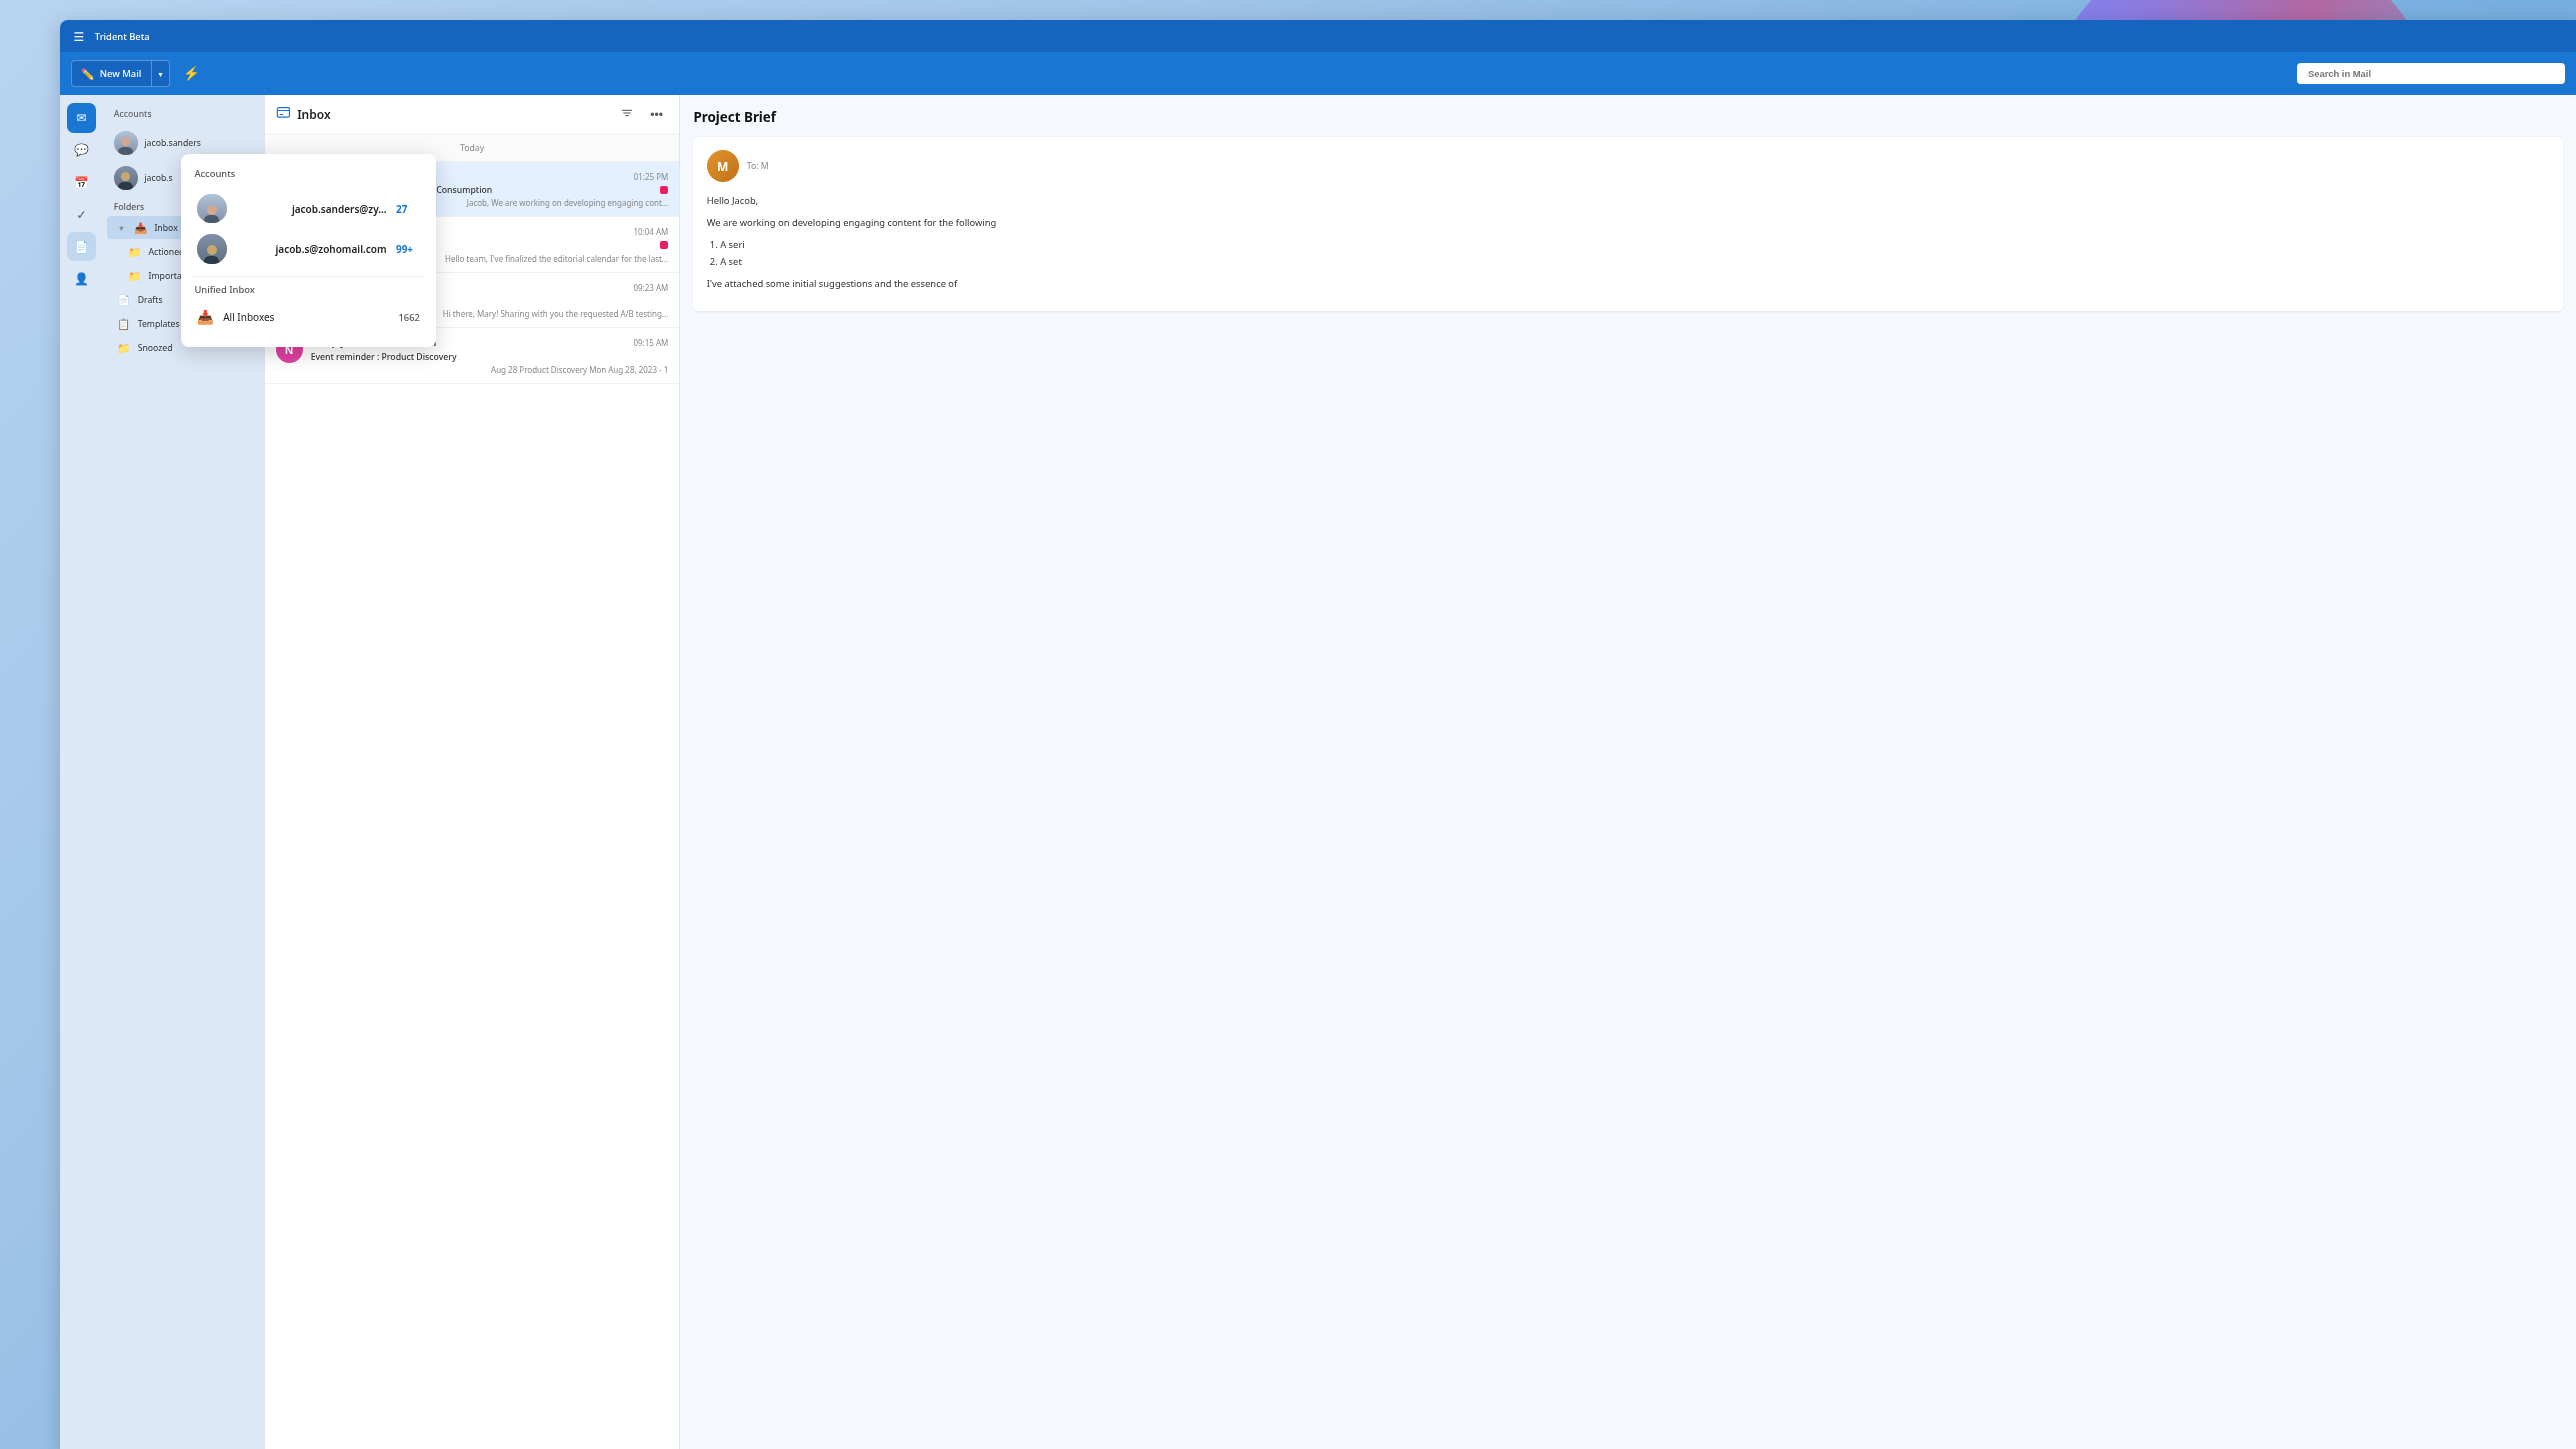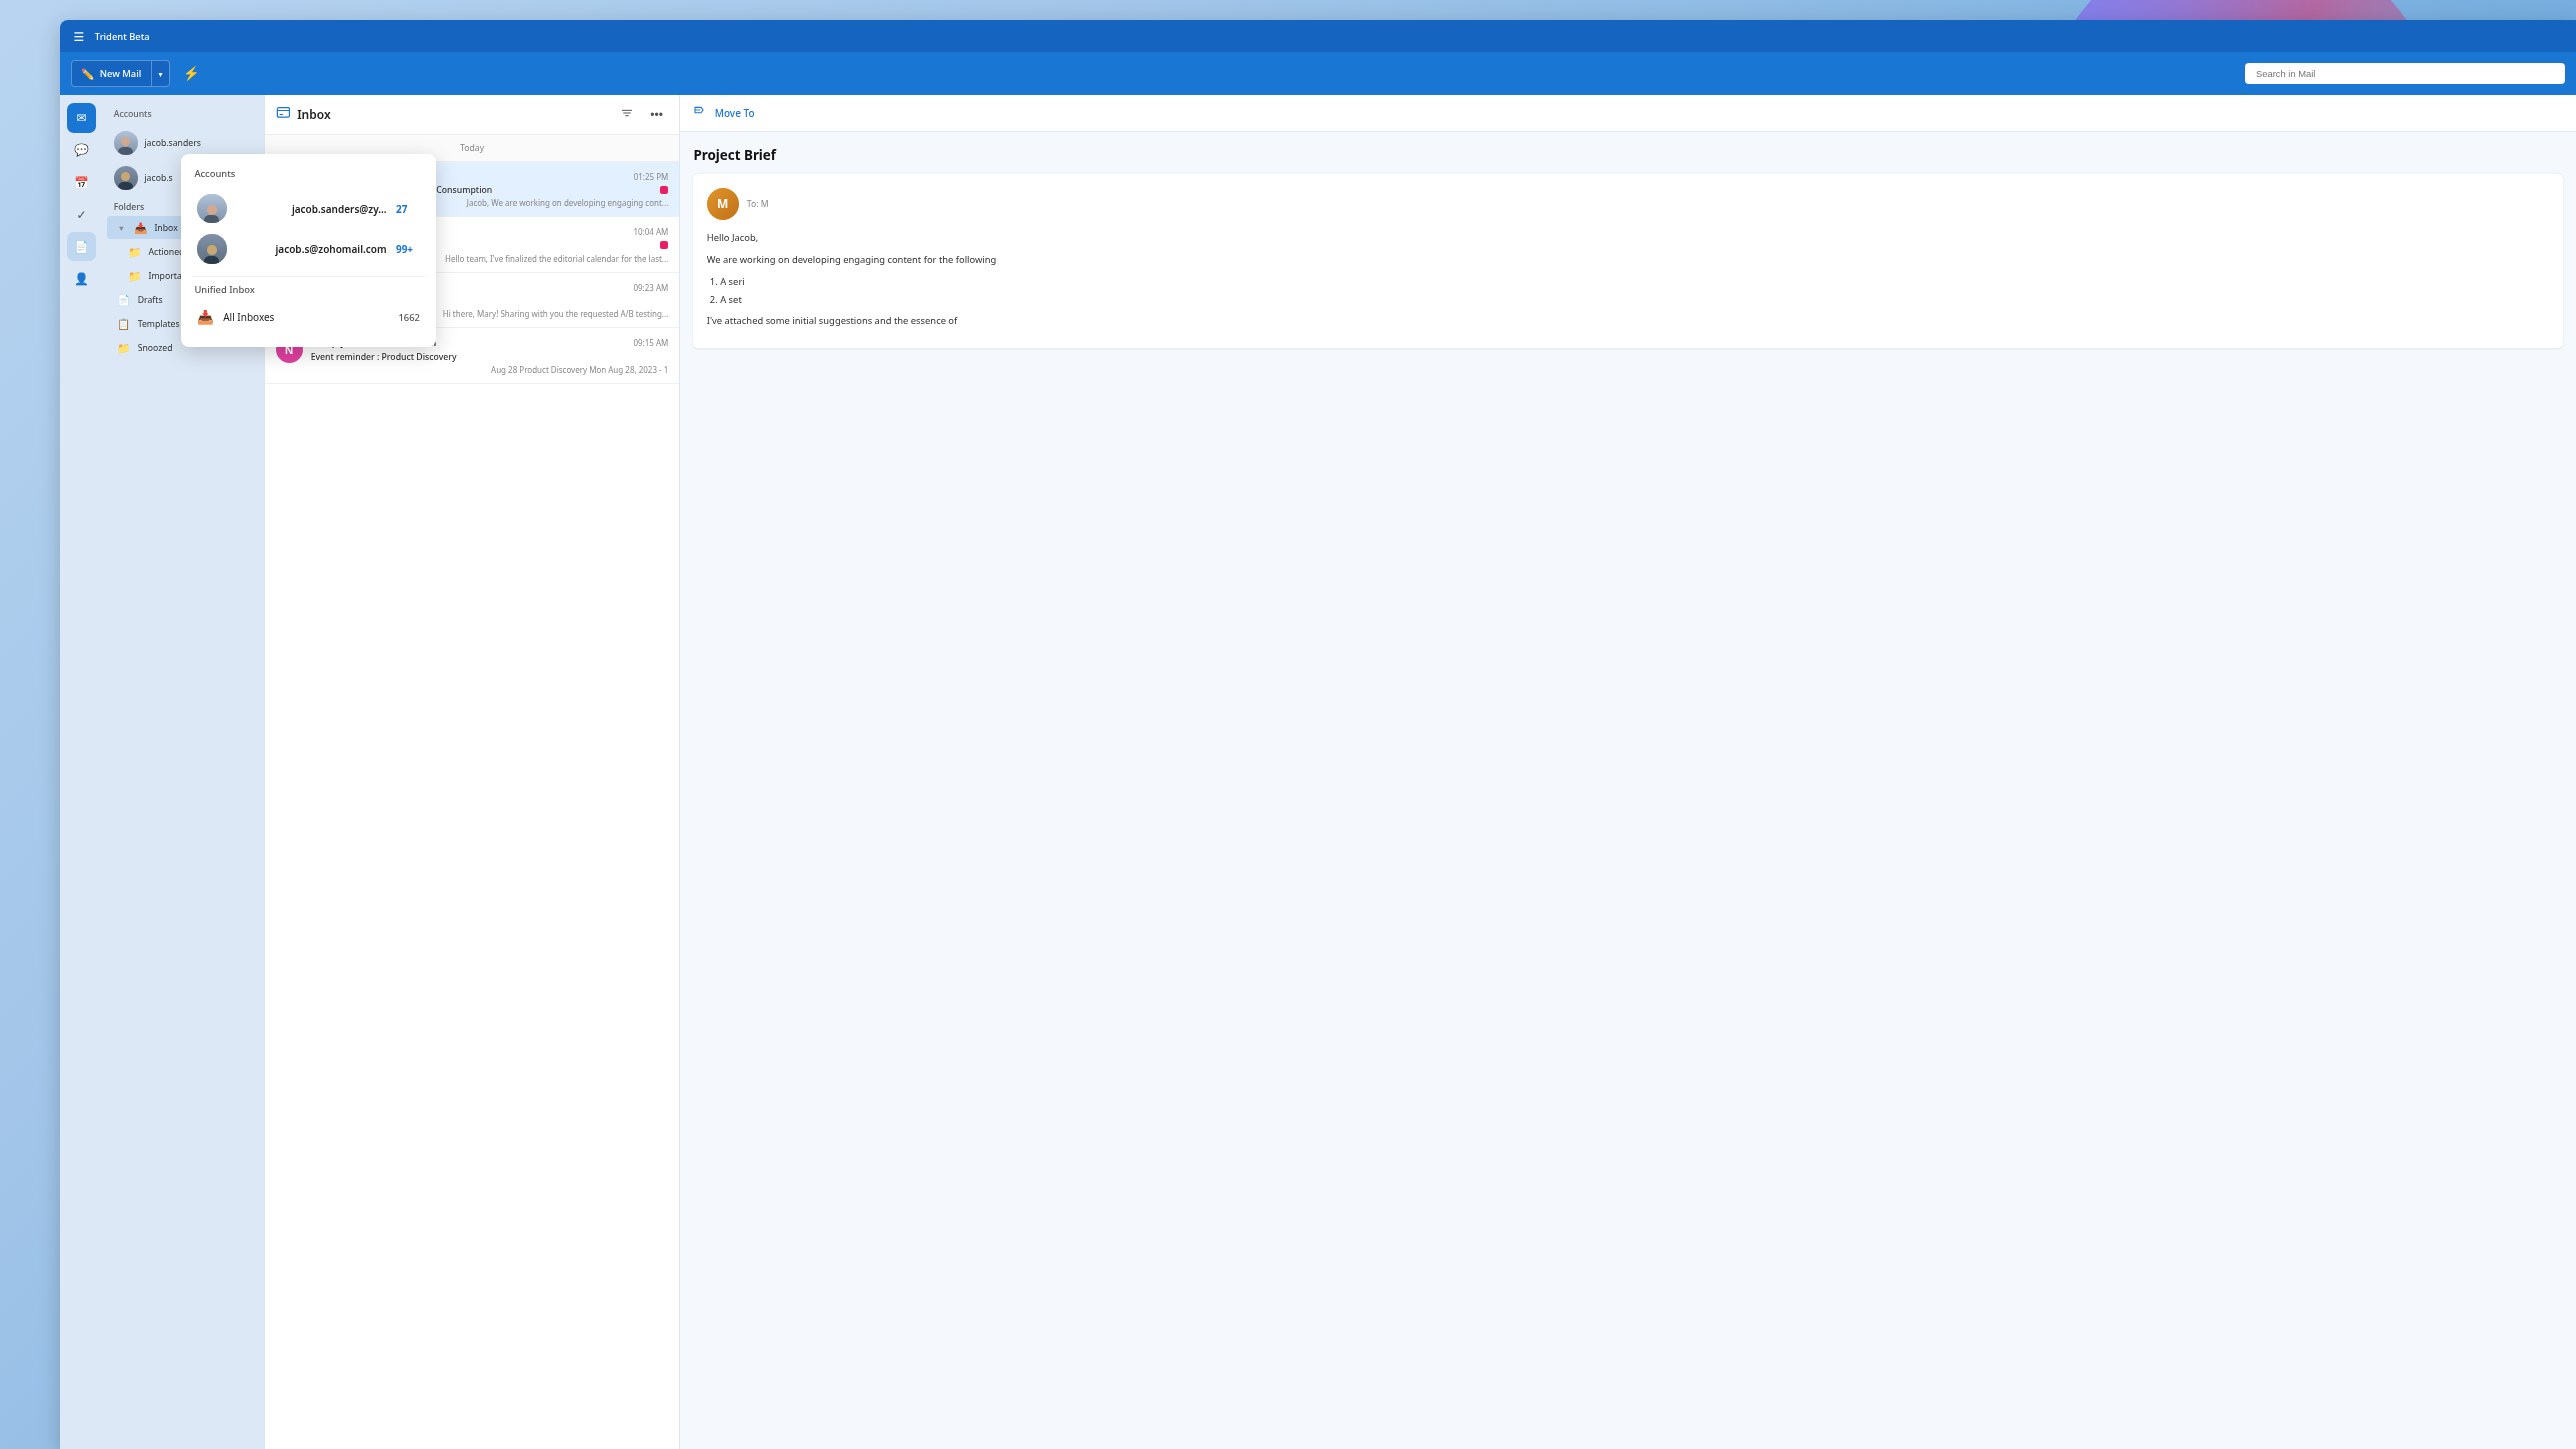--- a/index.html
+++ b/index.html
@@ -115,22 +115,23 @@
       border-radius: 50%;
     }
     .search-box {
       margin-left: auto;
       background: white;
       border: none;
       border-radius: 4px;
       padding: 5.4px 10.7px;
       font-size: 9.4px;
       color: #555;
-      width: 320px;
+      width: 268px;
       outline: none;
+      font-weight: bold;
     }
 
     
     .content-area {
       display: flex;
       flex: 1;
       overflow: hidden;
       background: #e8f0f8;
     }
 
@@ -756,29 +757,20 @@
             <span class="mail-sender">noreply@zohocalendar.com</span>
             <span class="mail-time">09:15 AM</span>
           </div>
           <div class="mail-subject">Event reminder : Product Discovery</div>
           <div class="mail-preview">Aug 28 Product Discovery Mon Aug 28, 2023 - 1</div>
         </div>
       </div>
     </div>
 
     <div class="reading-pane">
-      <div class="reading-pane-header">
-        <span class="move-to-icon">
-          <svg width="13.4" height="13.4" viewBox="0 0 20 20" fill="none">
-            <path d="M3 5h9l3 4-3 4H3V5z" stroke="#1976d2" stroke-width="1.6" fill="none"></path>
-            <path d="M3 9h8" stroke="#1976d2" stroke-width="1.4"></path>
-          </svg>
-        </span>
-        <span class="move-to-label">Move To</span>
-      </div>
 
       <div class="reading-pane-content">
         <div class="email-subject-title">Project Brief</div>
 
         <div class="email-card">
 
           <div class="email-meta">
             <div class="email-sender-avatar">
               <div style="width:100%;height:100%;background:linear-gradient(135deg,#e0952a,#c07018);border-radius:50%;display:flex;align-items:center;justify-content:center;font-size:12px;font-weight:700;color:white;">M</div>
             </div>

